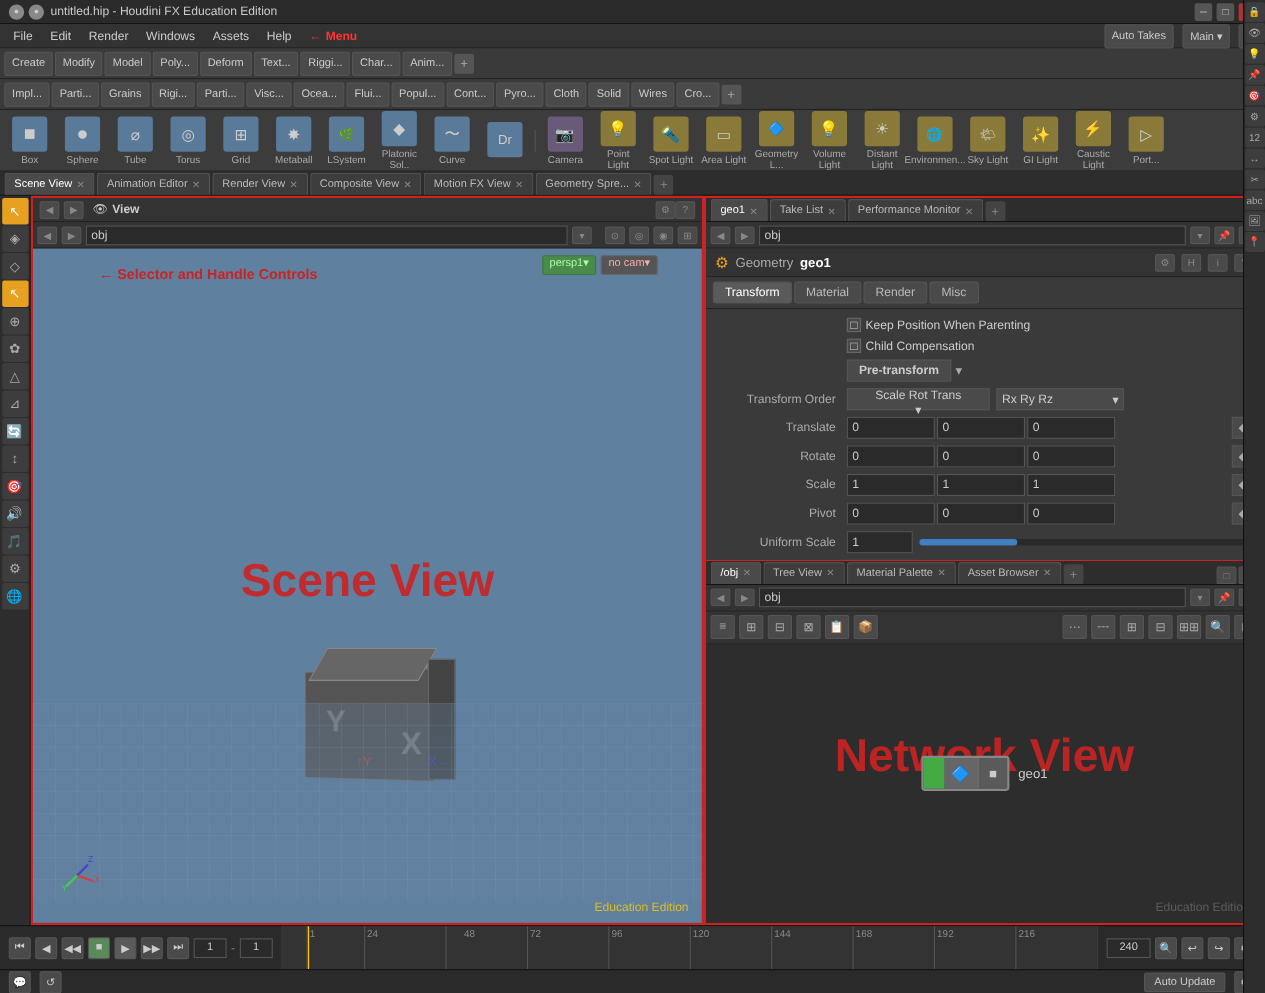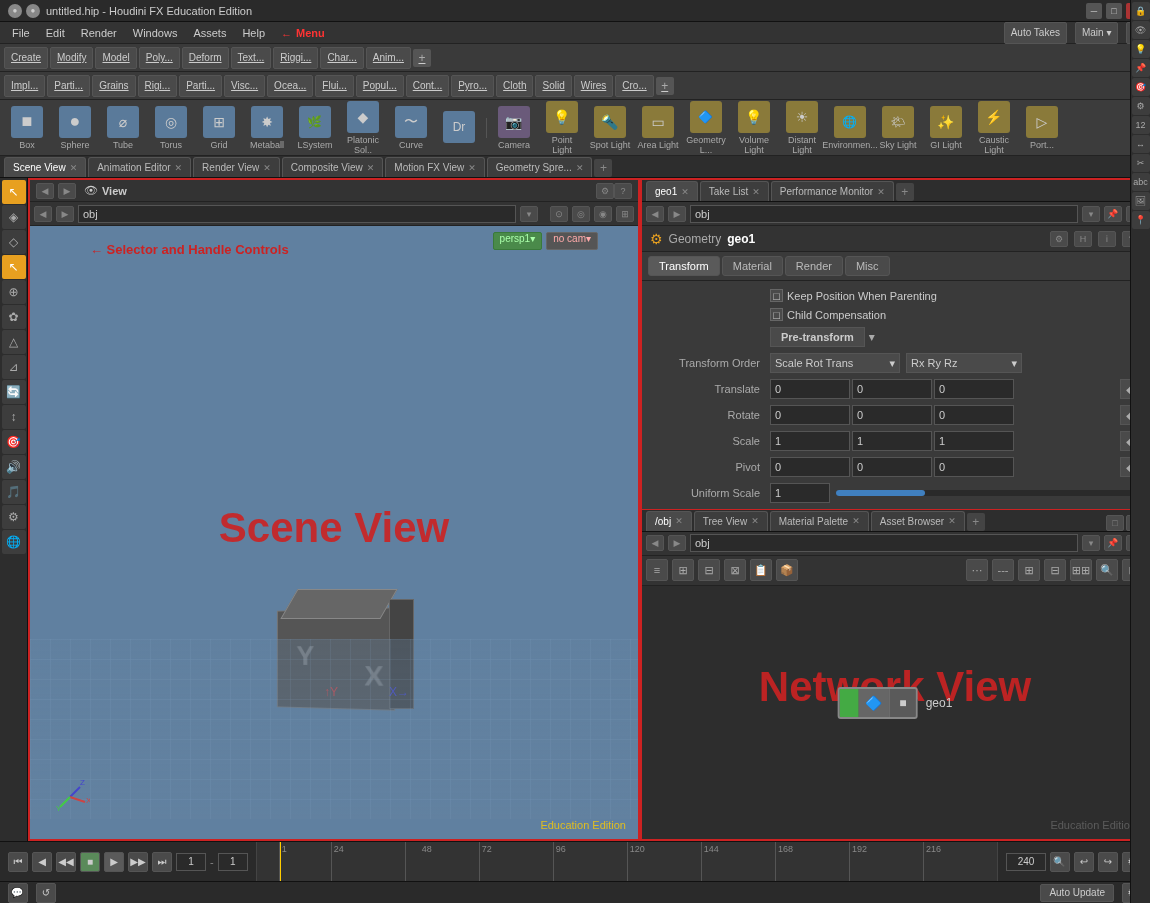--- a/index.html
+++ b/index.html
@@ -14,21 +14,21 @@
     .titlebar-right { display: flex; gap: 4px; }
     .titlebar-btn { width: 16px; height: 16px; background: #555; border-radius: 2px; display: flex; align-items: center; justify-content: center; font-size: 9px; color: #ccc; cursor: pointer; }
 
     
     .menubar { height: 22px; background: #333; display: flex; align-items: center; padding: 0 4px; border-bottom: 1px solid #222; }
     .menu-item { padding: 2px 8px; color: #ccc; cursor: pointer; font-size: 11px; }
     .menu-arrow { color: #ff3333; font-size: 11px; margin-left: 8px; font-weight: bold; }
     .menu-label { color: #ff3333; font-size: 11px; font-weight: bold; }
 
     
-    .toolbar-row { height: 28px; background: #3a3a3a; display: flex; align-items: center; padding: 2px 4px; gap: 2px; border-bottom: 1px solid #222; overflow: hidden; text-decoration: underline; }
+    .toolbar-row { height: 28px; background: #3a3a3a; display: flex; align-items: center; padding: 2px 4px; gap: 2px; border-bottom: 1px solid #222; overflow: hidden; }
     .tb-btn { height: 22px; padding: 0 6px; background: #4a4a4a; border: 1px solid #555; border-radius: 2px; color: #ccc; font-size: 10px; cursor: pointer; display: flex; align-items: center; gap: 3px; white-space: nowrap; }
     .tb-sep { width: 1px; height: 20px; background: #555; margin: 0 2px; }
     .tb-plus { width: 18px; height: 18px; background: #555; border-radius: 2px; display: flex; align-items: center; justify-content: center; color: #aaa; font-size: 12px; cursor: pointer; }
 
     
     .shelf-toolbar { height: 56px; background: #3c3c3c; display: flex; align-items: center; padding: 2px 4px; gap: 2px; border-bottom: 1px solid #222; overflow: hidden; }
     .shelf-item { display: flex; flex-direction: column; align-items: center; width: 46px; cursor: pointer; padding: 2px; }
     .shelf-icon { width: 32px; height: 32px; background: #555; border-radius: 3px; display: flex; align-items: center; justify-content: center; font-size: 16px; margin-bottom: 2px; }
     .shelf-label { font-size: 9px; color: #aaa; text-align: center; }
 
@@ -484,21 +484,21 @@
         </div>
 
         <div class="param-row">
           <div class="param-label"></div>
           <div class="pre-transform-btn">Pre-transform</div>
           <span style="font-size:12px;color:#aaa;margin-left:4px;">▾</span>
         </div>
 
         <div class="param-row">
           <div class="param-label">Transform Order</div>
-          <div class="param-dropdown" style="width:130px;">
+          <div class="param-dropdown" style="width:130px;flex-direction:column;">
             <span>Scale Rot Trans</span>
             <span>▾</span>
           </div>
           <div style="width:6px;"></div>
           <div class="param-dropdown" style="width:116px;">
             <span>Rx Ry Rz</span>
             <span>▾</span>
           </div>
         </div>
 

